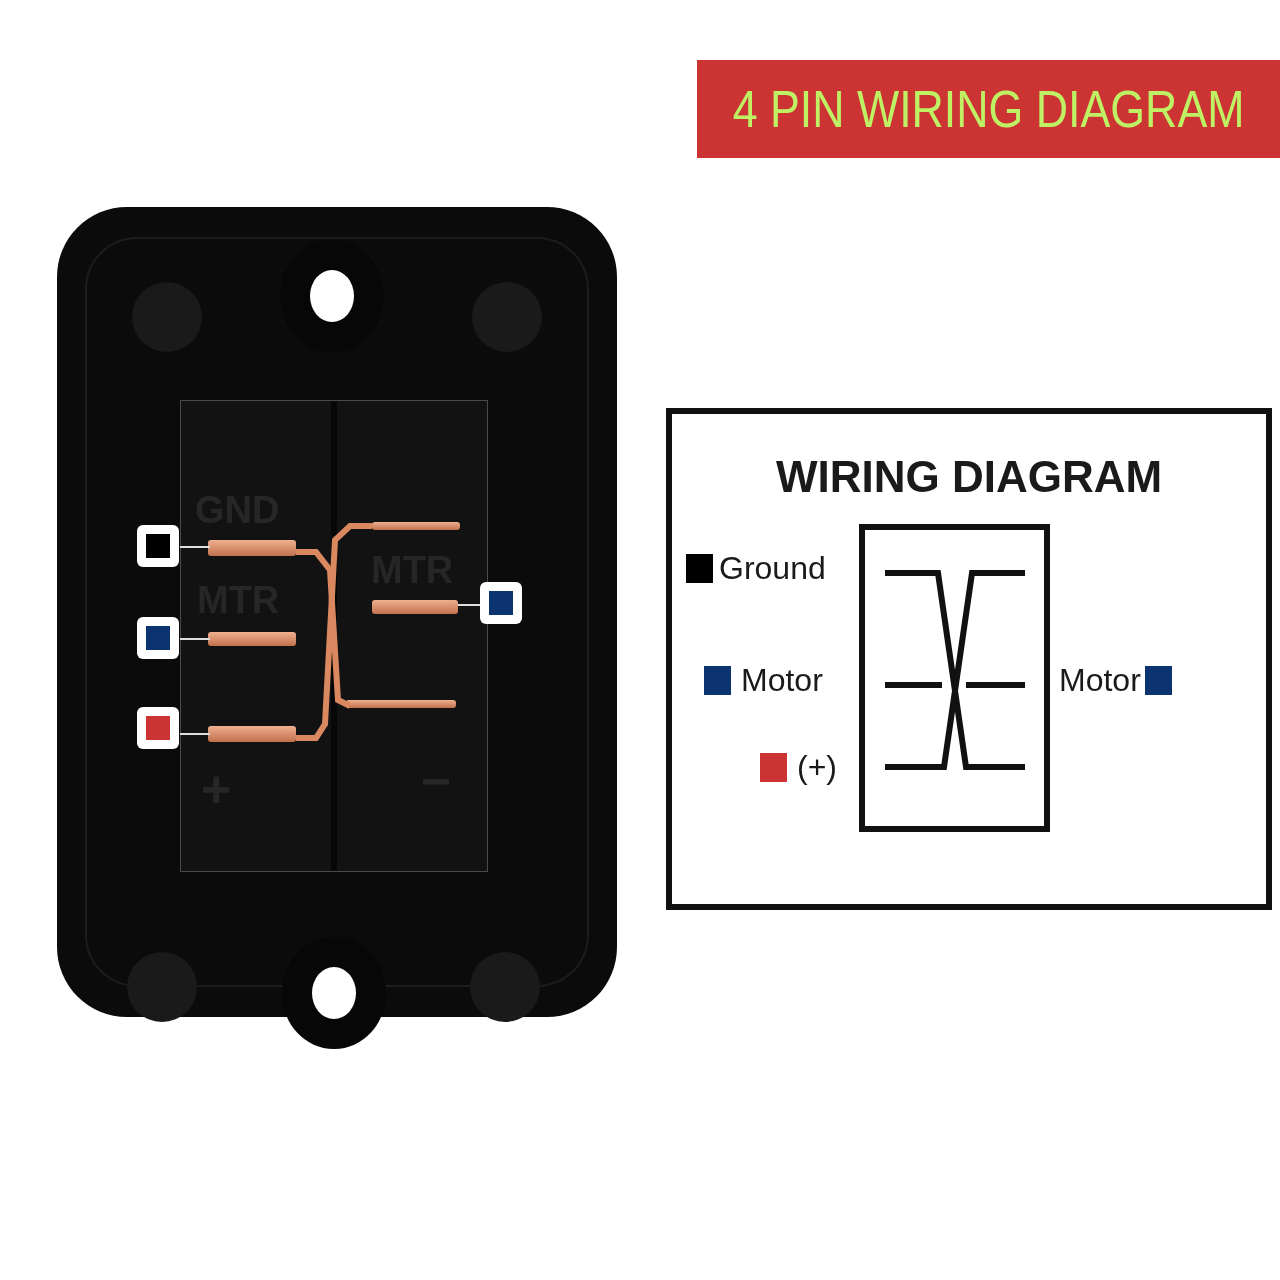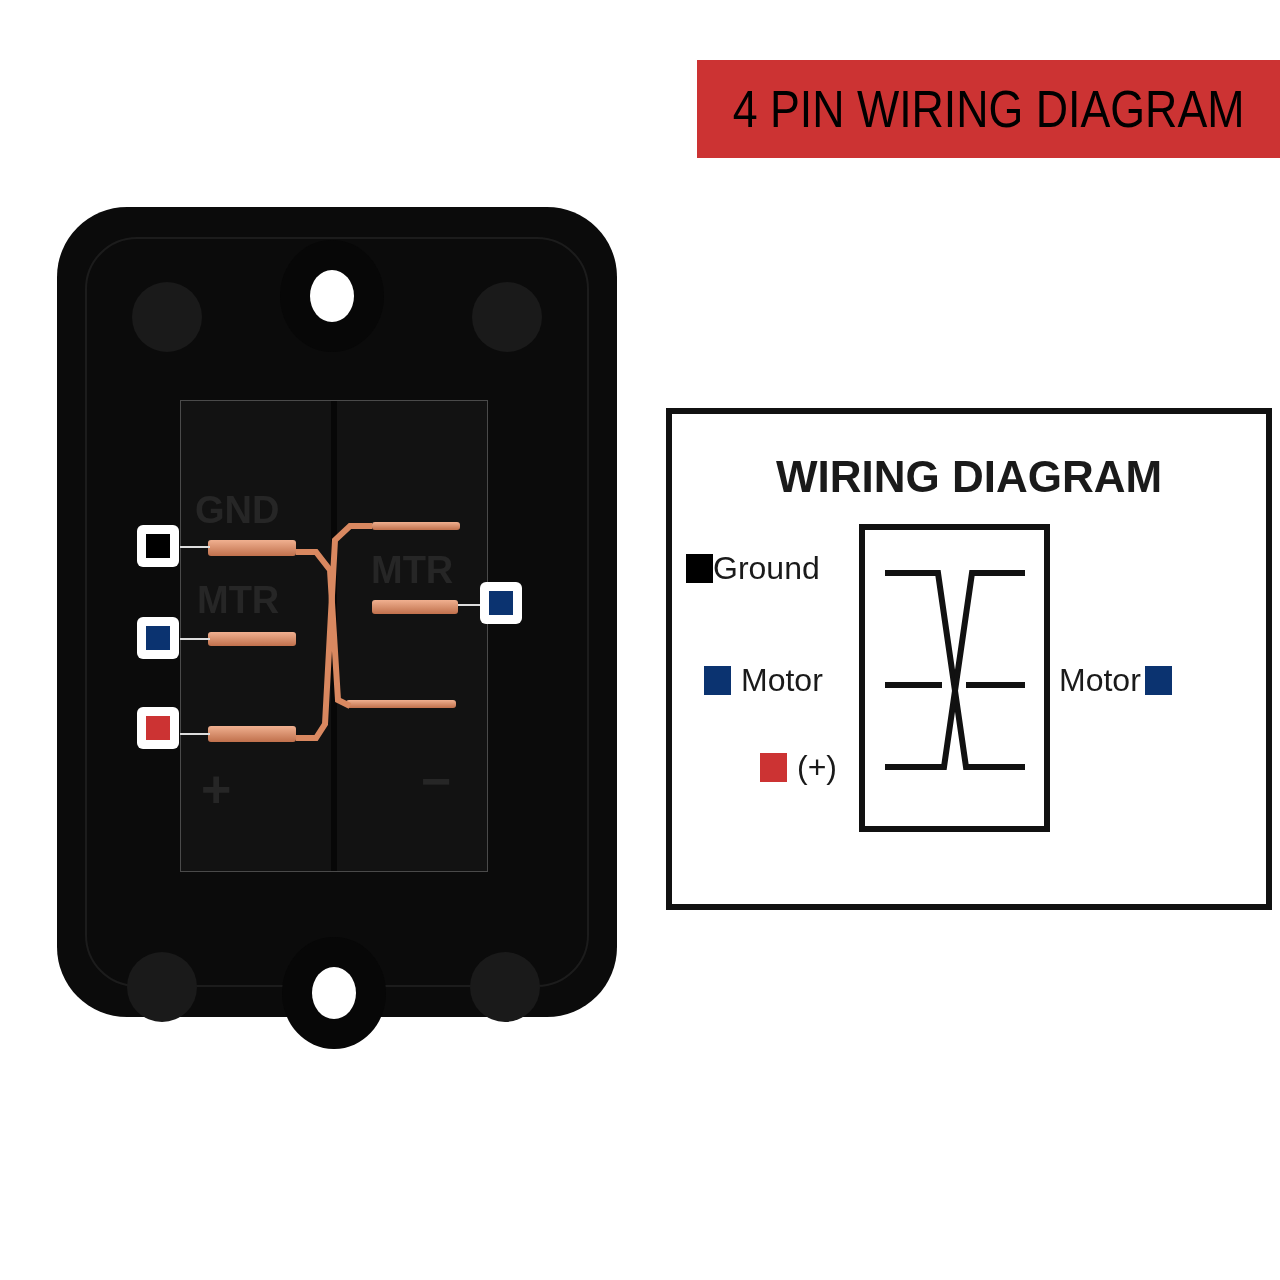--- a/index.html
+++ b/index.html
@@ -1,34 +1,34 @@
 <!DOCTYPE html>
 <html><head>
 <meta charset="utf-8">
 <style>
   html, body { margin:0; padding:0; background:#ffffff; }
   body { width:1280px; height:1280px; position:relative; overflow:hidden; font-family:"Liberation Sans", sans-serif; }
-  .banner { position:absolute; left:697px; top:60px; width:583px; height:98px; background:#cc3333; color:#000000;
+  .banner { position:absolute; left:697px; top:60px; width:583px; height:98px; background:#cc3333; color:#bef264;
     font-family:"Liberation Sans", sans-serif; font-size:52px; letter-spacing:0px; display:flex; align-items:center;
     justify-content:center; white-space:nowrap; transform-origin:left center; }
   .banner span { display:inline-block; transform:scaleX(0.86); }
   .switch { position:absolute; left:57px; top:207px; width:560px; height:810px; background:#0b0b0b; border-radius:70px; }
   .switch .rim { position:absolute; left:28px; top:30px; right:28px; bottom:30px; border-radius:52px; border:2px solid #1c1c1c; }
   .hole { position:absolute; width:44px; height:52px; background:#fff; border-radius:50%; box-shadow:0 0 0 30px #070707; }
   .boss { position:absolute; width:70px; height:70px; border-radius:50%; background:#1a1a1a; }
   .body-block { position:absolute; left:180px; top:400px; width:306px; height:470px; background:#121212; border:1px solid #4a4a4a; }
   .body-block .divider { position:absolute; left:150px; top:0; width:6px; height:100%; background:#070707; }
   .molded { position:absolute; color:#262626; font-weight:bold; font-size:38px; font-family:"Liberation Sans", sans-serif; }
   .copper { position:absolute; background:linear-gradient(#f0b090,#c0704c); border-radius:3px; }
   .callout { position:absolute; width:42px; height:42px; background:#fff; border-radius:6px; }
   .callout i { position:absolute; left:9px; top:9px; width:24px; height:24px; }
   .leader { position:absolute; height:2px; background:#ddd; }
   .wd-box { position:absolute; left:666px; top:408px; width:562px; height:490px; border:6px solid #111; background:#fff; box-sizing:content-box;padding-left:32px; }
   .wd-title { position:absolute; left:0; right:0; top:38px; text-align:center; font-size:44px; font-weight:bold; color:#1a1a1a; }
-  .legend { position:absolute; font-size:32px; color:#1a1a1a; display:flex; align-items:center; }
+  .legend { position:absolute; font-size:32px; color:#1a1a1a; display:flex; align-items:center; gap:6px; }
   .sw { width:27px; height:29px; display:inline-block; }
 </style>
 </head>
 <body>
 
 <div class="banner">
     <span>4 PIN WIRING DIAGRAM</span>
   </div>
 
 <div class="switch">

